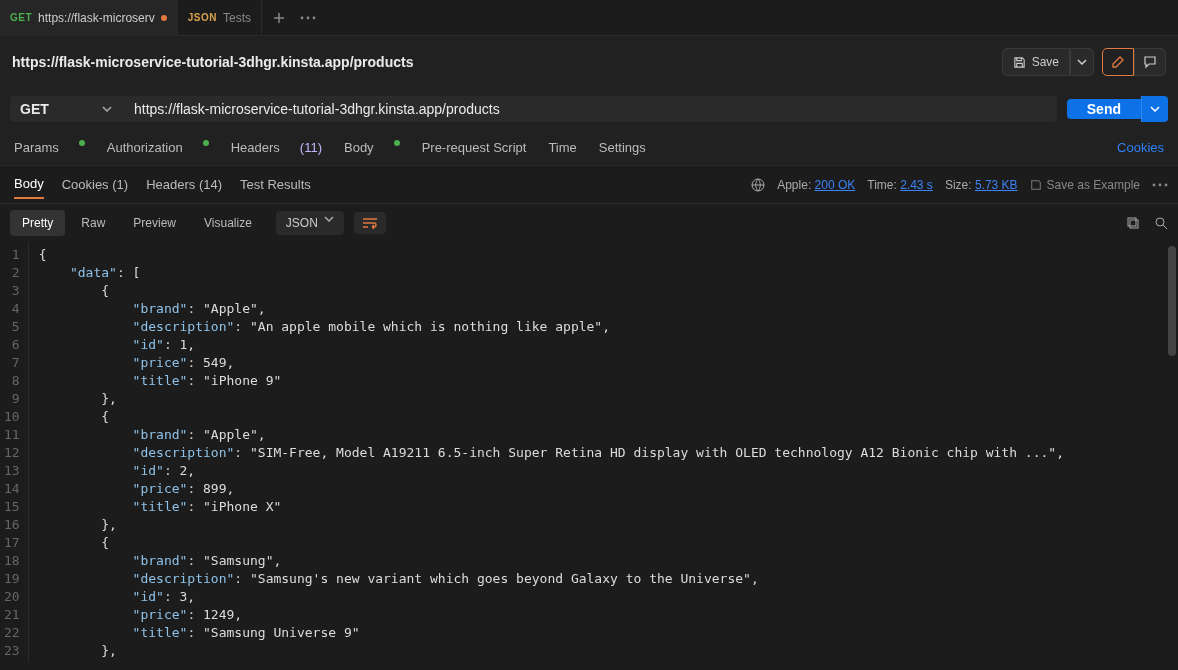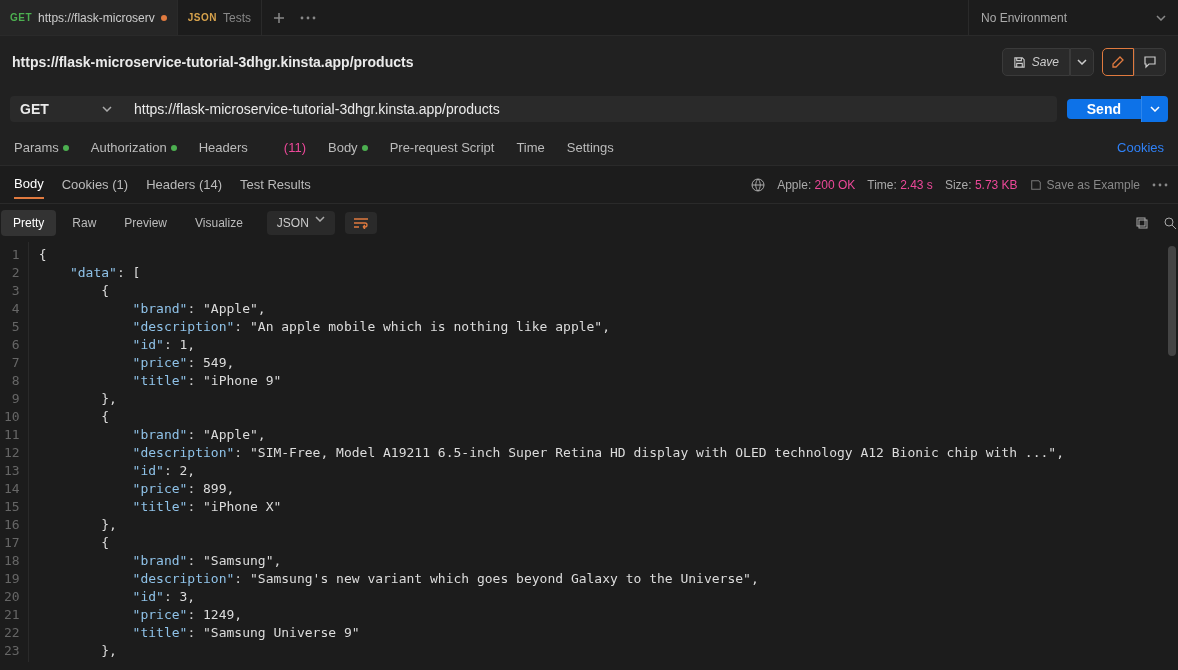--- a/index.html
+++ b/index.html
@@ -60,21 +60,21 @@
     display:flex; align-items:center; gap:6px;
     padding:6px 10px;
     border:1px solid #3a3a3a;
     border-radius:5px;
     color:#ccc; font-size:12px;
     cursor:pointer;
     background:#2a2a2a;
   }
   .btn-small { padding:6px 8px; }
   .btn-chevron { border-left:1px solid #3a3a3a; padding:6px 6px; }
-  .btn-group { display:flex;font-style:italic; }
+  .btn-group { display:flex; }
   .btn-group .btn { border-radius:0; }
   .btn-group .btn:first-child { border-radius:5px 0 0 5px; }
   .btn-group .btn:last-child { border-radius:0 5px 5px 0; }
   .btn-outline-orange { border-color:#e07a3f; color:#e07a3f; background:transparent;}
   .url-row {
     display:flex; gap:10px; padding:8px 10px; align-items:stretch;
     background:#212121;
   }
   .method-select {
     display:flex; align-items:center; justify-content:space-between;
@@ -96,35 +96,35 @@
   }
   .send-chev {
     background:#0d72e8; color:#fff; padding:10px 8px; border-radius:0 4px 4px 0;
     border-left:1px solid #2d86ec; cursor:pointer;
   }
   .req-tabs {
     display:flex; align-items:center; gap:22px; padding:6px 14px;
     font-size:13px; color:#bbb; background:#212121; border-bottom:1px solid #2a2a2a;
     position:relative;
   }
-  .req-tab { cursor:pointer; display:flex; align-items:center; gap:4px; padding:4px 0;}
+  .req-tab { cursor:pointer; display:flex; align-items:flex-start; gap:20px; padding:4px 0;}
   .req-tab .dot { width:6px; height:6px; border-radius:50%; background:#4caf50; }
-  .count { color:#ec4899;margin-left:32px; }
+  .count { color:#c4b5fd; }
   .cookies-link { position:absolute; right:14px; color:#2f81f7; cursor:pointer; }
   .resp-tabs {
     display:flex; align-items:center; padding:4px 14px;
     font-size:13px; color:#bbb; background:#1c1c1c;
     gap:18px; position:relative; border-bottom:1px solid #2a2a2a;
   }
   .resp-tab { cursor:pointer; padding:6px 0; }
   .resp-tab.active { color:#fff; border-bottom:2px solid #e07a3f; }
   .resp-right { position:absolute; right:10px; display:flex; align-items:center; gap:12px; color:#aaa; font-size:12px;}
-  .green { color:#ec4899; }
+  .green { color:#3b82f6;text-decoration:underline; }
   .view-tabs {
-    display:flex; align-items:center; gap:4px; padding:6px 1px; background:#1c1c1c;
+    display:flex; align-items:center; gap:4px; padding:6px 10px; background:#1c1c1c;
   }
   .view-tab { padding:6px 12px; border-radius:4px; color:#bbb; cursor:pointer; font-size:12px;}
   .view-tab.active { background:#333; color:#fff; }
   .json-dd { margin-left:8px; background:#2a2a2a; padding:5px 10px; border-radius:4px; display:flex; align-items:flex-start; gap:6px; color:#ccc; font-size:12px; cursor:pointer;}
   .wrap-btn { margin-left:6px; padding:5px 8px; border-radius:4px; color:#ccc; cursor:pointer; background:#2a2a2a;}
   .view-right { margin-left:auto; display:flex; gap:14px; color:#aaa; }
   .code-area { display:flex; background:#1c1c1c; font-family: Menlo, Consolas, monospace; font-size:13px; line-height:18px; position:relative; height:420px; overflow:hidden;}
   .gutter { background:#1c1c1c; color:#666; text-align:right; padding:4px 8px 4px 4px; user-select:none; border-right:1px solid #2a2a2a;}
   .gutter div { height:18px; }
   .code { padding:4px 0 4px 10px; white-space:pre; color:#dcdcdc; }
@@ -154,26 +154,20 @@
           <path d="M7 2v10M2 7h10" stroke="#888" stroke-width="1.5"></path>
         </svg>
     </span>
     <span>
       <svg width="16" height="4" viewBox="0 0 16 4">
           <circle cx="2" cy="2" r="1.4" fill="#888"></circle>
           <circle cx="8" cy="2" r="1.4" fill="#888"></circle>
           <circle cx="14" cy="2" r="1.4" fill="#888"></circle>
         </svg>
     </span>
-  </div>
-  <div class="env-selector">
-    <span>No Environment</span>
-    <svg width="10" height="6" viewBox="0 0 10 6">
-        <path d="M1 1l4 4 4-4" stroke="#888" stroke-width="1.5" fill="none"></path>
-      </svg>
   </div>
 </div>
 
 <div class="title-bar">
   <div class="title-text">https://flask-microservice-tutorial-3dhgr.kinsta.app/products</div>
   <div class="title-actions">
     <div class="btn-group">
       <div class="btn">
         <svg width="13" height="13" viewBox="0 0 14 14">
             <path d="M2 2h8l2 2v8H2z M4 2v3h5V2 M4 12v-4h6v4" stroke="#ccc" stroke-width="1.2" fill="none"></path>

